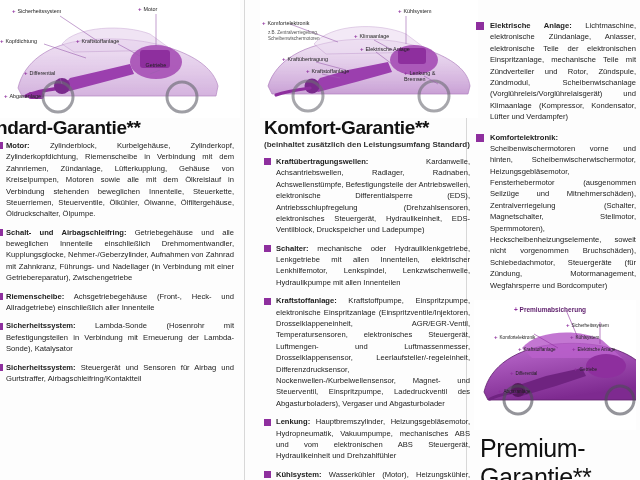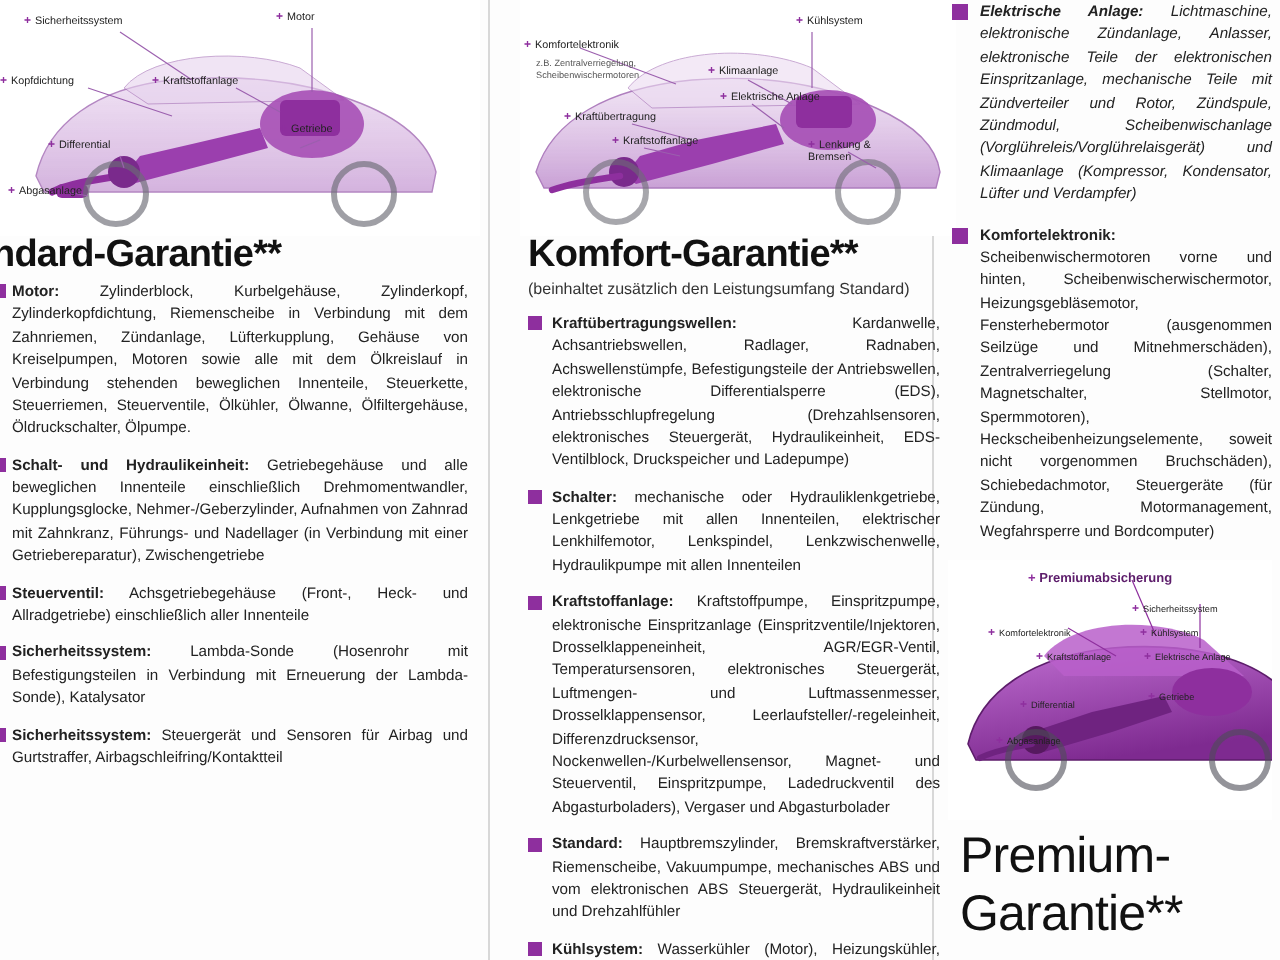--- a/index.html
+++ b/index.html
@@ -31,20 +31,21 @@
     letter-spacing:-0.4px;
     color:#111;
     line-height:1.05;
     margin:0 0 2px 0;
   }
   .subhead{
     font-size:8px;
     color:#333;
     margin:0 0 7px 0;
     font-style:normal;
+    font-weight:bold;
   }
   .premiumhead{
     font-weight:normal;
     font-size:25px;
     letter-spacing:-0.4px;
     color:#111;
     margin:0 0 8px 4px;
   }
 
   
@@ -162,22 +163,22 @@
       <span class="lbl" style="left:76px;top:38px;">Kraftstoffanlage</span>
       <span class="lbl" style="left:24px;top:70px;">Differential</span>
       <span class="lbl" style="left:140px;top:62px;">Getriebe</span>
       <span class="lbl" style="left:4px;top:93px;">Abgasanlage</span>
     </div>
 
     <div class="inner">
       <h1 class="bighead">ndard-Garantie**</h1>
       <ul class="blist">
         <li><span class="term">Motor:</span><span> Zylinderblock, Kurbelgehäuse, Zylinderkopf, Zylinderkopfdichtung, Riemenscheibe in Verbindung mit dem Zahnriemen, Zündanlage, Lüfterkupplung, Gehäuse von Kreiselpumpen, Motoren sowie alle mit dem Ölkreislauf in Verbindung stehenden beweglichen Innenteile, Steuerkette, Steuerriemen, Steuerventile, Ölkühler, Ölwanne, Ölfiltergehäuse, Öldruckschalter, Ölpumpe.</span></li>
-        <li><span class="term">Schalt- und Hydraulikeinheit:</span><span> Getriebegehäuse und alle beweglichen Innenteile einschließlich Drehmomentwandler, Kupplungsglocke, Nehmer-/Geberzylinder, Aufnahmen von Zahnrad mit Zahnkranz, Führungs- und Nadellager (in Verbindung mit einer Getriebereparatur), Zwischengetriebe</span></li>
-        <li><span class="term">Steuerventil:</span><span> Achsgetriebegehäuse (Front-, Heck- und Allradgetriebe) einschließlich aller Innenteile</span></li>
+        <li><span class="term">Schalt- und Airbagschleifring:</span><span> Getriebegehäuse und alle beweglichen Innenteile einschließlich Drehmomentwandler, Kupplungsglocke, Nehmer-/Geberzylinder, Aufnahmen von Zahnrad mit Zahnkranz, Führungs- und Nadellager (in Verbindung mit einer Getriebereparatur), Zwischengetriebe</span></li>
+        <li><span class="term">Riemenscheibe:</span><span> Achsgetriebegehäuse (Front-, Heck- und Allradgetriebe) einschließlich aller Innenteile</span></li>
         <li><span class="term">Sicherheitssystem:</span><span> Lambda-Sonde (Hosenrohr mit Befestigungsteilen in Verbindung mit Erneuerung der Lambda-Sonde), Katalysator</span></li>
         <li><span class="term">Sicherheitssystem:</span><span> Steuergerät und Sensoren für Airbag und Gurtstraffer, Airbagschleifring/Kontaktteil</span></li>
       </ul>
     </div>
   </div>
 
   <div class="col col2">
 
     <div class="illus" style="height:118px;margin-left:-4px;">
       <svg width="222" height="118" viewBox="0 0 222 118">
@@ -215,30 +216,30 @@
       <span class="lbl" style="left:148px;top:70px;width:44px;white-space:normal;">Lenkung &amp; Bremsen</span>
     </div>
 
     <div class="inner">
       <h1 class="bighead">Komfort-Garantie**</h1>
       <div class="subhead">(beinhaltet zusätzlich den Leistungsumfang Standard)</div>
       <ul class="blist">
         <li><span class="term">Kraftübertragungswellen:</span><span> Kardanwelle, Achsantriebswellen, Radlager, Radnaben, Achswellenstümpfe, Befestigungsteile der Antriebswellen, elektronische Differentialsperre (EDS), Antriebsschlupfregelung (Drehzahlsensoren, elektronisches Steuergerät, Hydraulikeinheit, EDS-Ventilblock, Druckspeicher und Ladepumpe)</span></li>
         <li><span class="term">Schalter:</span><span> mechanische oder Hydrauliklenkgetriebe, Lenkgetriebe mit allen Innenteilen, elektrischer Lenkhilfemotor, Lenkspindel, Lenkzwischenwelle, Hydraulikpumpe mit allen Innenteilen</span></li>
         <li><span class="term">Kraftstoffanlage:</span><span> Kraftstoffpumpe, Einspritzpumpe, elektronische Einspritzanlage (Einspritzventile/Injektoren, Drosselklappeneinheit, AGR/EGR-Ventil, Temperatursensoren, elektronisches Steuergerät, Luftmengen- und Luftmassenmesser, Drosselklappensensor, Leerlaufsteller/-regeleinheit, Differenzdrucksensor, Nockenwellen-/Kurbelwellensensor, Magnet- und Steuerventil, Einspritzpumpe, Ladedruckventil des Abgasturboladers), Vergaser und Abgasturbolader</span></li>
-        <li><span class="term">Standard:</span><span> Hauptbremszylinder, Bremskraftverstärker, Riemenscheibe, Vakuumpumpe, mechanisches ABS und vom elektronischen ABS Steuergerät, Hydraulikeinheit und Drehzahlfühler</span></li>
+        <li><span class="term">Lenkung:</span><span> Hauptbremszylinder, Heizungsgebläsemotor, Hydropneumatik, Vakuumpumpe, mechanisches ABS und vom elektronischen ABS Steuergerät, Hydraulikeinheit und Drehzahlfühler</span></li>
         <li><span class="term">Kühlsystem:</span><span> Wasserkühler (Motor), Heizungskühler, Thermostat und Wasserpumpe (Motor)</span></li>
       </ul>
     </div>
   </div>
 
   <div class="col col3">
     <div class="inner">
 
-      <div class="c3block c3row" style="margin-top:0;font-style:italic;">
+      <div class="c3block c3row" style="margin-top:20px;">
         <p class="body" style="margin:0;">
           <span class="term">Elektrische Anlage:</span><span> Lichtmaschine, elektronische Zündanlage, Anlasser, elektronische Teile der elektronischen Einspritzanlage, mechanische Teile mit Zündverteiler und Rotor, Zündspule, Zündmodul, Scheibenwischanlage (Vorglühreleis/Vorglührelaisgerät) und Klimaanlage (Kompressor, Kondensator, Lüfter und Verdampfer)</span>
         </p>
       </div>
 
       <div class="c3block c3row">
         <p class="body" style="margin:0;">
           <span class="term">Komfortelektronik:</span><span> Scheibenwischermotoren vorne und hinten, Scheibenwischerwischermotor, Heizungsgebläsemotor, Fensterhebermotor (ausgenommen Seilzüge und Mitnehmerschäden), Zentralverriegelung (Schalter, Magnetschalter, Stellmotor, Spermmotoren), Heckscheibenheizungselemente, soweit nicht vorgenommen Bruchschäden), Schiebedachmotor, Steuergeräte (für Zündung, Motormanagement, Wegfahrsperre und Bordcomputer)</span>
         </p>
       </div>

